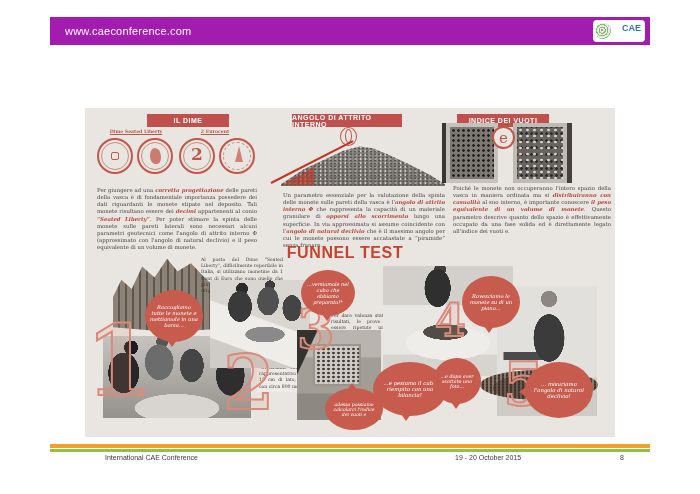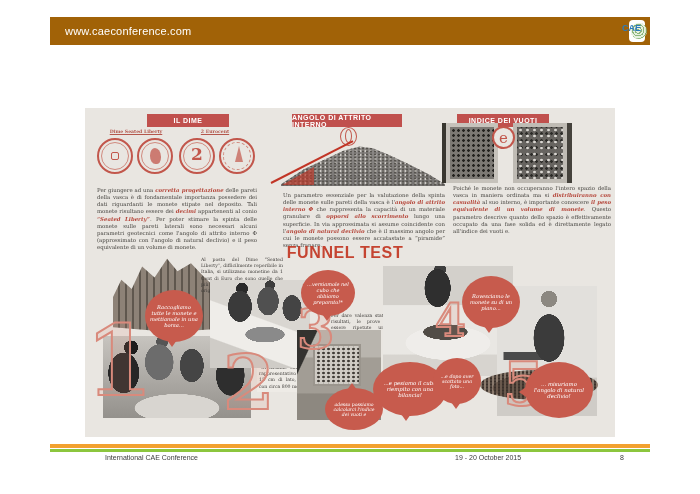--- a/index.html
+++ b/index.html
@@ -1,24 +1,24 @@
 <!DOCTYPE html>
 <html><head>
 <meta charset="utf-8">
 <style>
   * { margin:0; padding:0; box-sizing:border-box; }
   html,body { width:700px; height:494px; background:#fff; font-family:"Liberation Sans",sans-serif; }
   #slide { position:relative; width:700px; height:494px; background:#ffffff; overflow:hidden; }
 
   
   .topbar { position:absolute; left:50px; top:17px; width:600px; height:28px;
-            background:#a16207; display:flex; align-items:center; justify-content:space-between;
+            background:#a21caf; display:flex; align-items:center; justify-content:space-between;
             padding:0 5px 0 15px; }
   .topbar .url { color:#ffffff; font-size:11px; letter-spacing:.2px; }
-  .logo { width:16px; height:22px; background:#ffffff; border-radius:4px; position:relative; }
+  .logo { width:52px; height:22px; background:#ffffff; border-radius:4px; position:relative; }
   .logo .swirl { position:absolute; left:2px; top:3px; width:16px; height:16px; border-radius:50%;
                  background:repeating-radial-gradient(circle at 45% 45%, #7fae6d 0 1px, #e3eedb 1px 2.6px);
                  opacity:.9; }
   .logo .cae { position:absolute; right:4px; top:3px; font-size:9px; font-weight:bold; color:#2b7bbd; }
 
   
   .title { position:absolute; left:108px; top:62px; font-size:22px; font-weight:normal;
            color:#2fa9e1; letter-spacing:.2px; }
 
   

